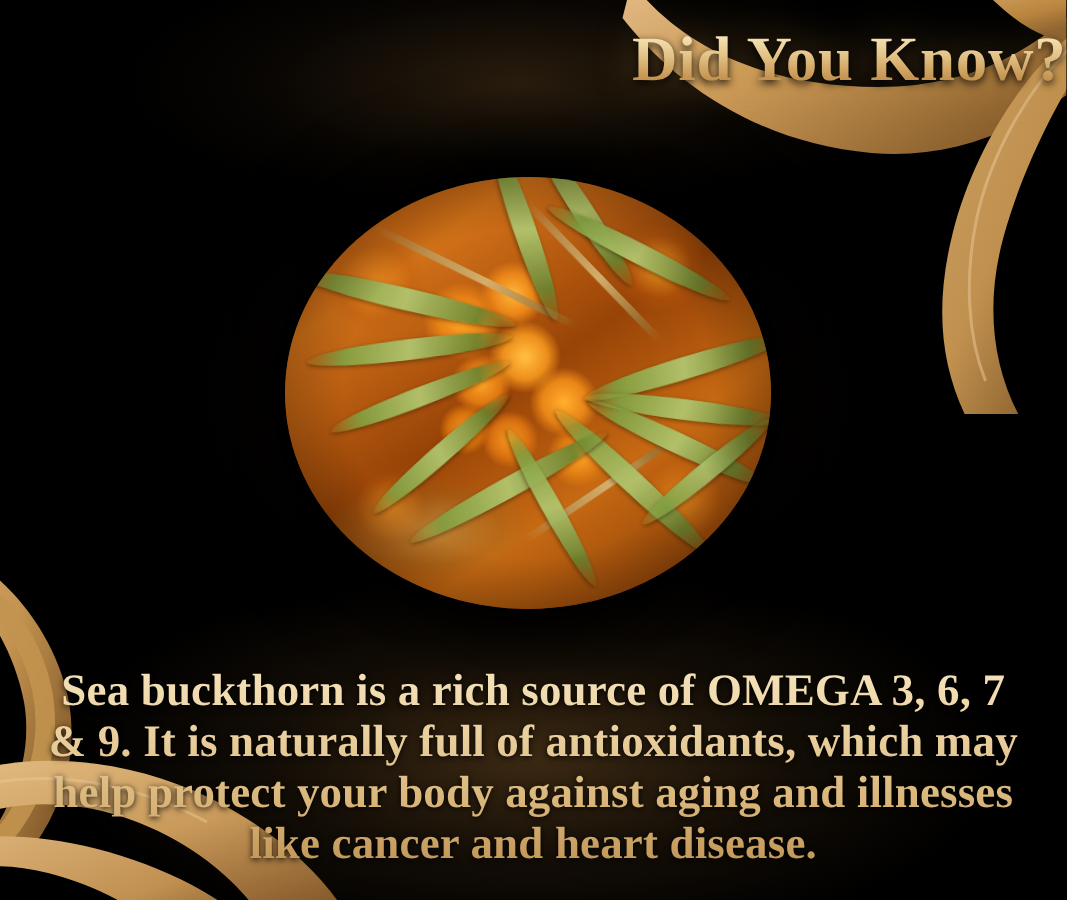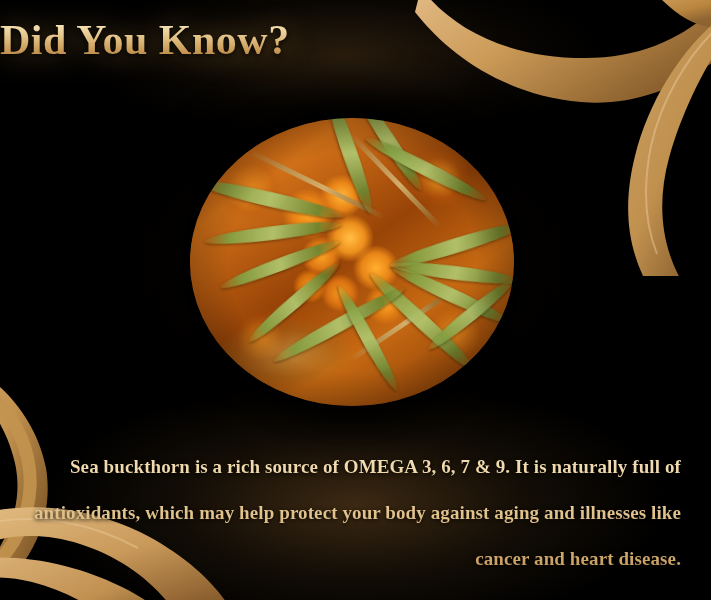--- a/index.html
+++ b/index.html
@@ -21,21 +21,21 @@
     background:
       radial-gradient(ellipse 420px 170px at 355px 505px, rgba(70,48,22,0.85) 0%, rgba(40,28,13,0.45) 42%, rgba(0,0,0,0) 75%),
       radial-gradient(ellipse 330px 110px at 345px 55px, rgba(55,38,18,0.75) 0%, rgba(25,17,8,0.35) 50%, rgba(0,0,0,0) 80%),
       radial-gradient(ellipse 300px 220px at 352px 262px, rgba(46,30,12,0.55) 0%, rgba(0,0,0,0) 78%);
     pointer-events:none;
   }
 
   
   .title-wrap{
     position:absolute; top:18px; left:0; width:711px;
-    text-align:left;
+    text-align:right;
   }
   .title{
     display:inline-block;
     font-family:"Liberation Serif", serif;
     font-weight:bold;
     font-size:42px;
     letter-spacing:0.5px;
     line-height:1.08;
     background:linear-gradient(180deg,#fdf0cf 0%,#f3dfae 18%,#e3c388 42%,#c99a56 72%,#a97a3c 100%);
     -webkit-background-clip:text;
@@ -118,30 +118,29 @@
   
   .body-wrap{
     position:absolute;
     left:30px; top:444px;
     width:651px;
     text-align:center;
   }
   .body-text{
     font-family:"Liberation Serif", serif;
     font-weight:bold;
-    font-size:19px;
-    line-height:46px;
+    font-size:30px;
+    line-height:34px;
     letter-spacing:0.1px;
     background:linear-gradient(180deg,#f6e3bb 0%,#e9cf9d 35%,#d7b275 70%,#bf9355 100%);
     -webkit-background-clip:text;
     background-clip:text;
     color:transparent;
     -webkit-text-fill-color:transparent;
     filter:drop-shadow(0 1px 2px rgba(0,0,0,0.9));
-    text-align:right;
   }
 </style>
 </head>
 <body>
 
 <div id="poster">
 
   <div class="bg-glow"></div>
 
   <svg id="ribbon-tr" class="ribbon-svg" width="300" height="280" viewBox="0 0 300 280" aria-hidden="true">

